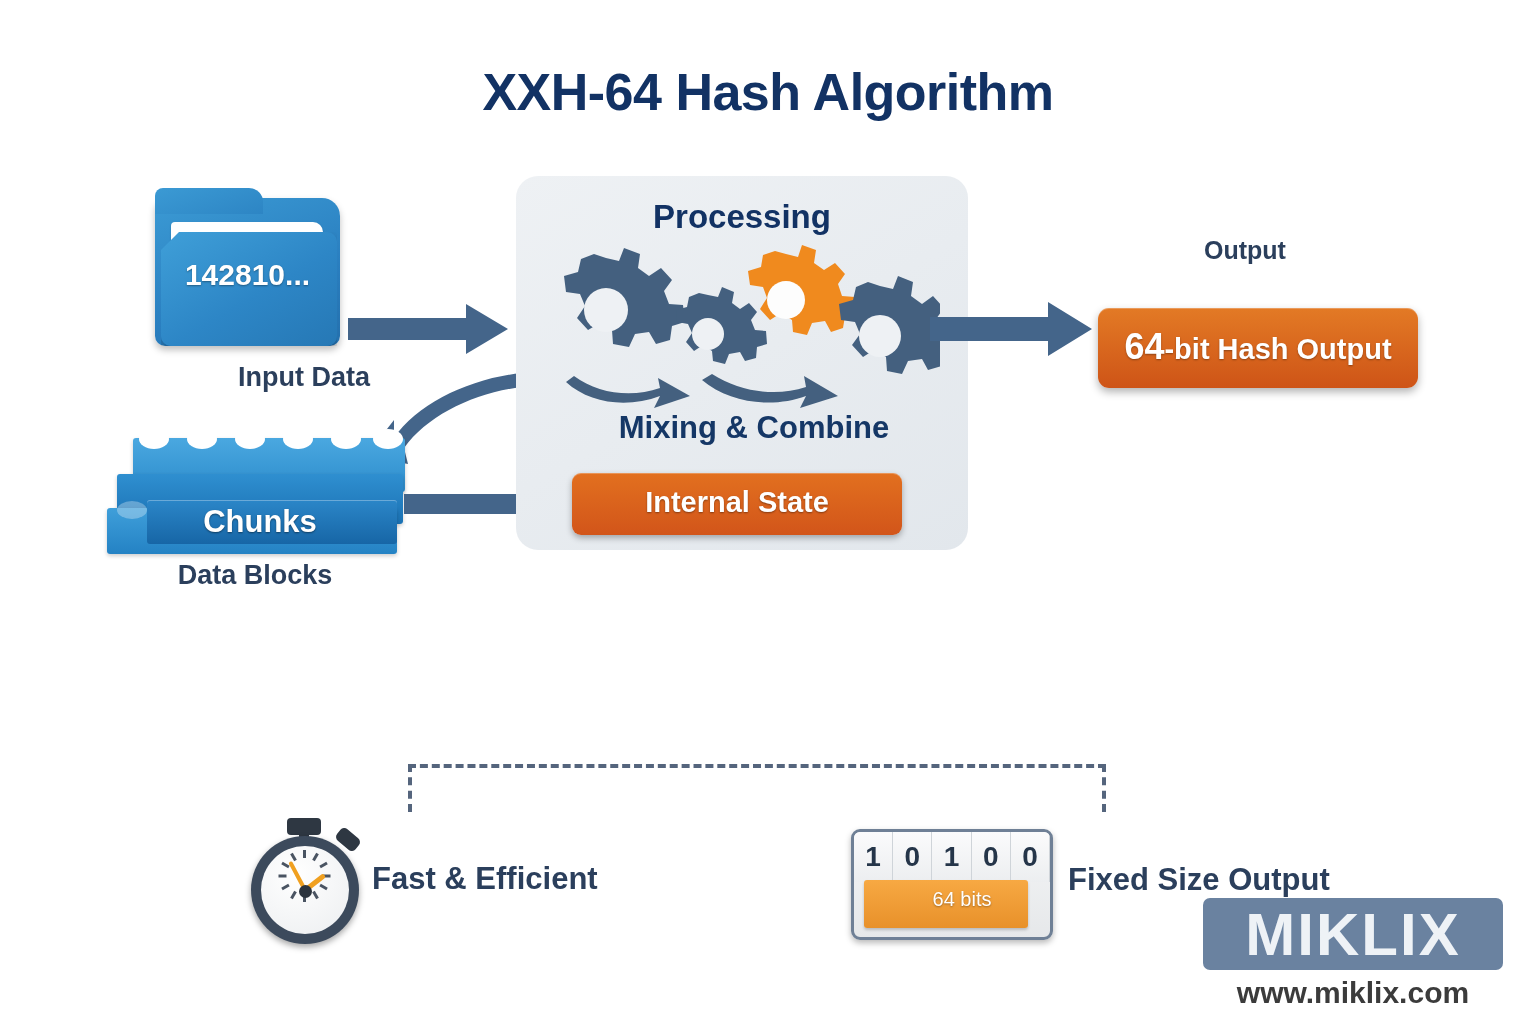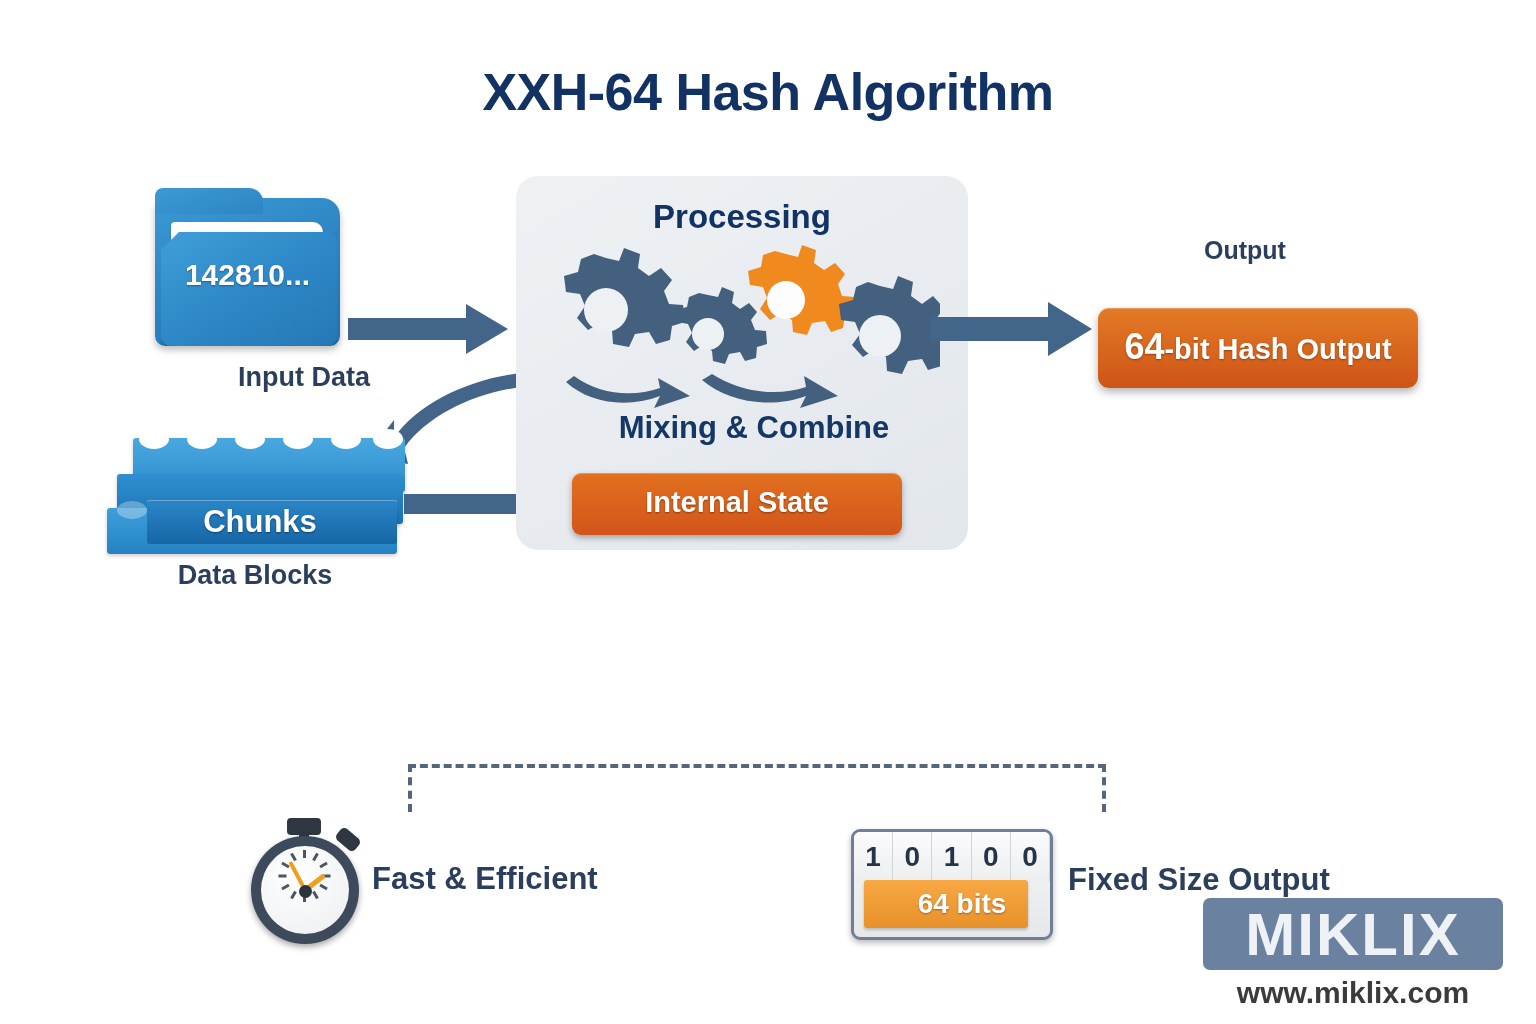--- a/index.html
+++ b/index.html
@@ -247,21 +247,21 @@
   }
   #bits-bar{
     position:absolute;left:10px;top:48px;width:164px;height:48px;
     background:linear-gradient(180deg,#f6a game,#e8922a);
     background:linear-gradient(180deg,#f7a943 0%,#e8912a 100%);
     border-radius:3px;
     box-shadow:0 2px 3px rgba(0,0,0,.2);
   }
   #bits-bar-text{
     position:absolute;left:0;top:8px;width:196px;text-align:center;
-    color:#ffffff;font-size:28px;font-weight:bold;
+    color:#ffffff;font-size:20px;font-weight:normal;
     text-shadow:0 1px 2px rgba(0,0,0,.35);
   }
   #fixed-label{left:1068px;top:862px;font-size:31px;text-align:left;width:350px;}
 
   
   #wm-box{
     left:1203px;top:898px;width:300px;height:72px;
     background:#6a82a0;border-radius:7px;
     display:flex;align-items:center;justify-content:center;
   }

